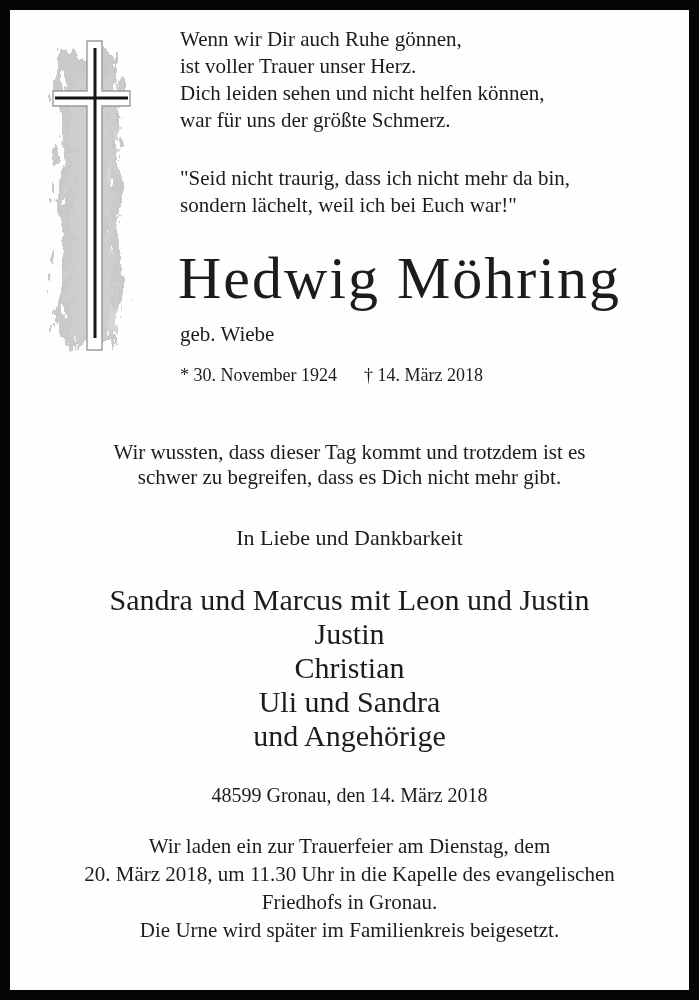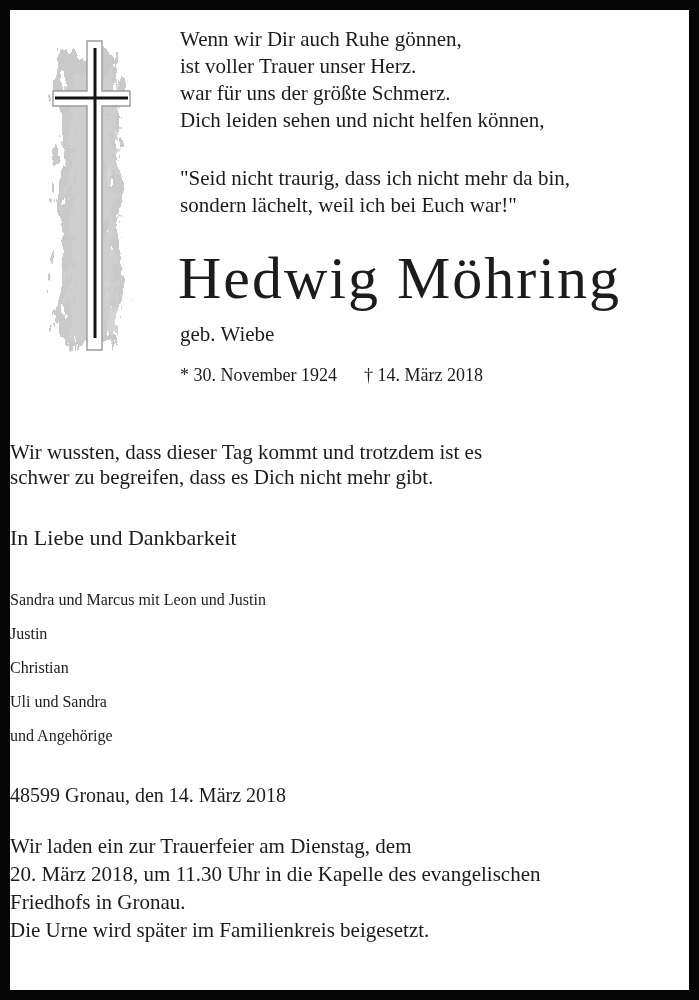--- a/index.html
+++ b/index.html
@@ -8,39 +8,39 @@
     width: 699px;
     height: 1000px;
     box-sizing: border-box;
     border: 10px solid #050505;
     background: #fefefe;
     font-family: "Liberation Serif", serif;
     color: #1c1c1c;
     overflow: hidden;
   }
   .abs { position: absolute; }
-  .centered { left: 0; right: 0; text-align: left; }
+  .centered { left: 0; right: 0; text-align: center; }
 
   .cross-art { left: 33px; top: 30px; width: 110px; height: 325px; }
 
   .poem   { left: 170px; top: 16px;  font-size: 21px; line-height: 27px; white-space: nowrap; }
   .quote  { left: 170px; top: 155px; font-size: 21px; line-height: 27px; white-space: nowrap; }
 
   .deceased-name {
     left: 168px; top: 238px;
     font-size: 60px; line-height: 60px;
     letter-spacing: 2px; white-space: nowrap;
   }
   .maiden { left: 170px; top: 312px; font-size: 21px; line-height: 24px; }
   .dates  { left: 170px; top: 353px; font-size: 18px; line-height: 24px; white-space: nowrap; }
   .dates .death-date { margin-left: 27px; }
 
   .condolence { top: 430px; font-size: 21px; line-height: 25px; }
   .closing    { top: 515px; font-size: 22px; line-height: 25px; }
-  .mourners   { top: 573px; font-size: 16px; line-height: 34px; }
+  .mourners   { top: 573px; font-size: 30px; line-height: 34px; }
   .place-date { top: 773px; font-size: 20px; line-height: 25px; }
   .funeral    { top: 822px; font-size: 21px; line-height: 28px; }
 </style>
 </head>
 <body>
 
 <div class="page">
 
   <div class="abs cross-art">
     <svg width="110" height="325" viewBox="0 0 110 325" xmlns="http://www.w3.org/2000/svg">
@@ -61,22 +61,22 @@
       <path d="M44 1 h15 v50 h28 v15 h-28 v244 h-15 V66 H10 V51 h34 z" fill="#ffffff" stroke="#9a9a9a" stroke-width="1.4"></path>
 
       <rect x="50.5" y="8" width="3" height="290" fill="#151515"></rect>
       <rect x="12" y="56.5" width="73" height="3" fill="#151515"></rect>
     </svg>
   </div>
 
   <div class="abs poem">
     <div>Wenn wir Dir auch Ruhe gönnen,</div>
     <div>ist voller Trauer unser Herz.</div>
+    <div>Dich leiden sehen und nicht helfen können,</div>
     <div>war für uns der größte Schmerz.</div>
-    <div>Dich leiden sehen und nicht helfen können,</div>
   </div>
 
   <div class="abs quote">
     <div>"Seid nicht traurig, dass ich nicht mehr da bin,</div>
     <div>sondern lächelt, weil ich bei Euch war!"</div>
   </div>
 
   <div class="abs deceased-name">Hedwig Möhring</div>
   <div class="abs maiden">geb. Wiebe</div>
 

